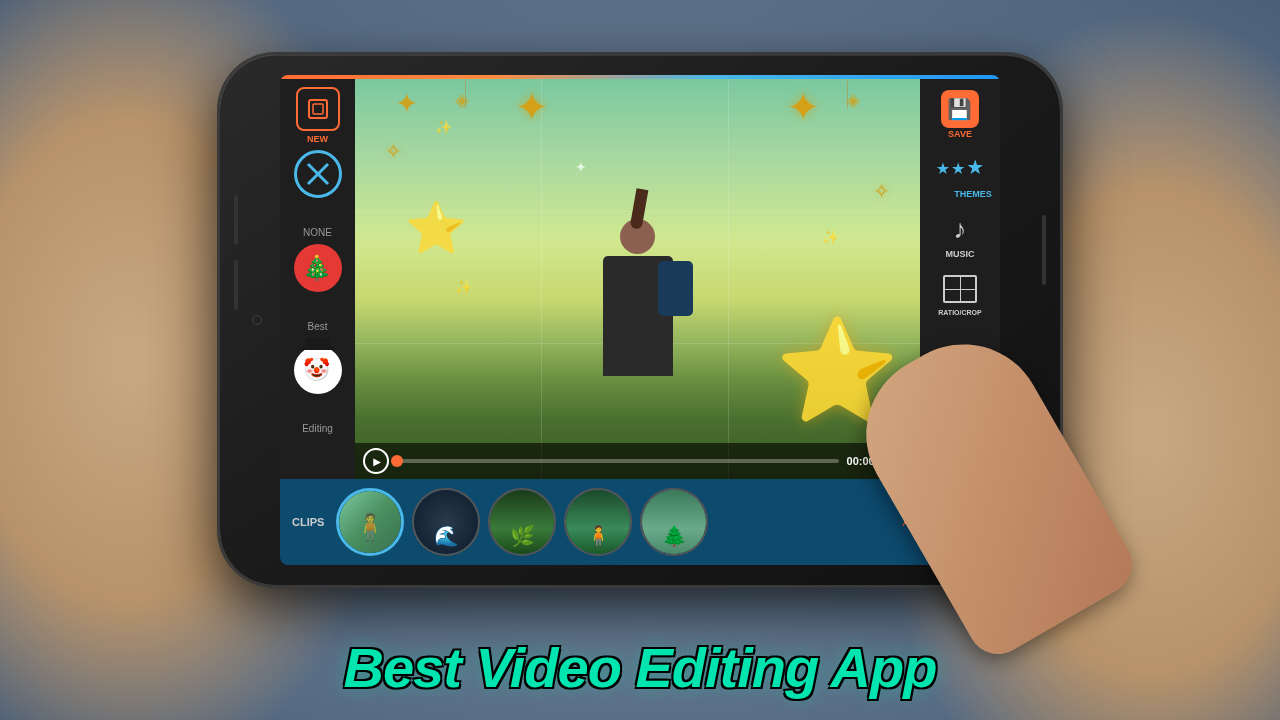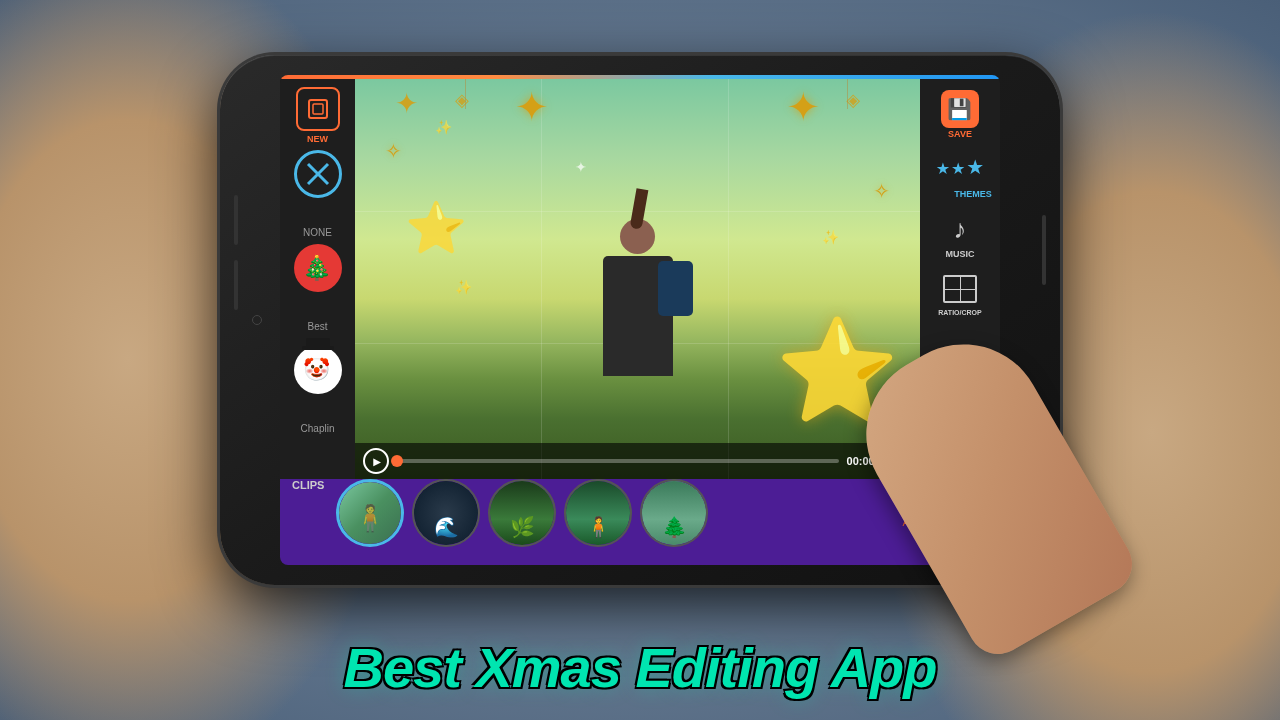--- a/index.html
+++ b/index.html
@@ -413,22 +413,23 @@
     }
 
     .music-icon {
       font-size: 26px;
       color: #ccc;
     }
 
     
     .bottom-bar {
       height: 86px;
-      background: #4c1d95;
-      display: flex;
+      background: #0c4a6e;
+      display: flex;
+      align-items: center;
       padding: 0 12px;
       gap: 8px;
       flex-shrink: 0;
     }
 
     .clips-label {
       font-size: 11px;
       color: #ccc;
       font-weight: bold;
       writing-mode: horizontal-tb;
@@ -625,21 +626,21 @@
           <span class="sidebar-label">Best</span>
         </div>
 
         <div class="sidebar-item">
           <div style="position:relative; width:48px; height:56px; display:flex; align-items:flex-end; justify-content:center;">
             <div class="chaplin-circle">
               <div class="chaplin-hat"></div>
               <span class="chaplin-face">🤡</span>
             </div>
           </div>
-          <span class="sidebar-label">Chaplin</span>
+          <span class="sidebar-label">Editing</span>
         </div>
 
       </div>
 
       <div class="video-area">
         <div class="video-scene">
 
           <div class="grid-line" style="left:33%"></div>
           <div class="grid-line" style="left:66%"></div>
           <div class="grid-line-h" style="top:33%"></div>
@@ -774,13 +775,13 @@
           <span class="add-btn-plus">+</span>
         </div>
       </div>
     </div>
 
   </div>
 </div>
 
 <div class="finger-overlay"></div>
 
-<div class="bottom-text">Best Xmas Editing App</div>
+<div class="bottom-text">Best Video Editing App</div>
 
 </body></html>

